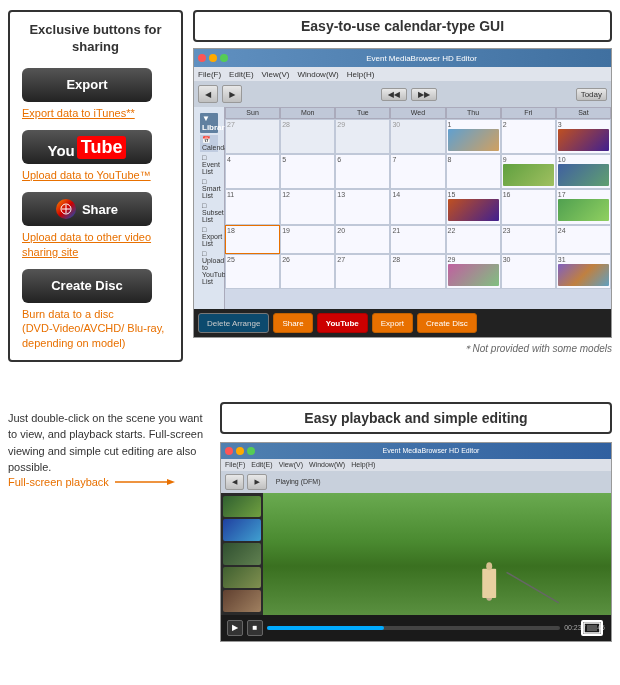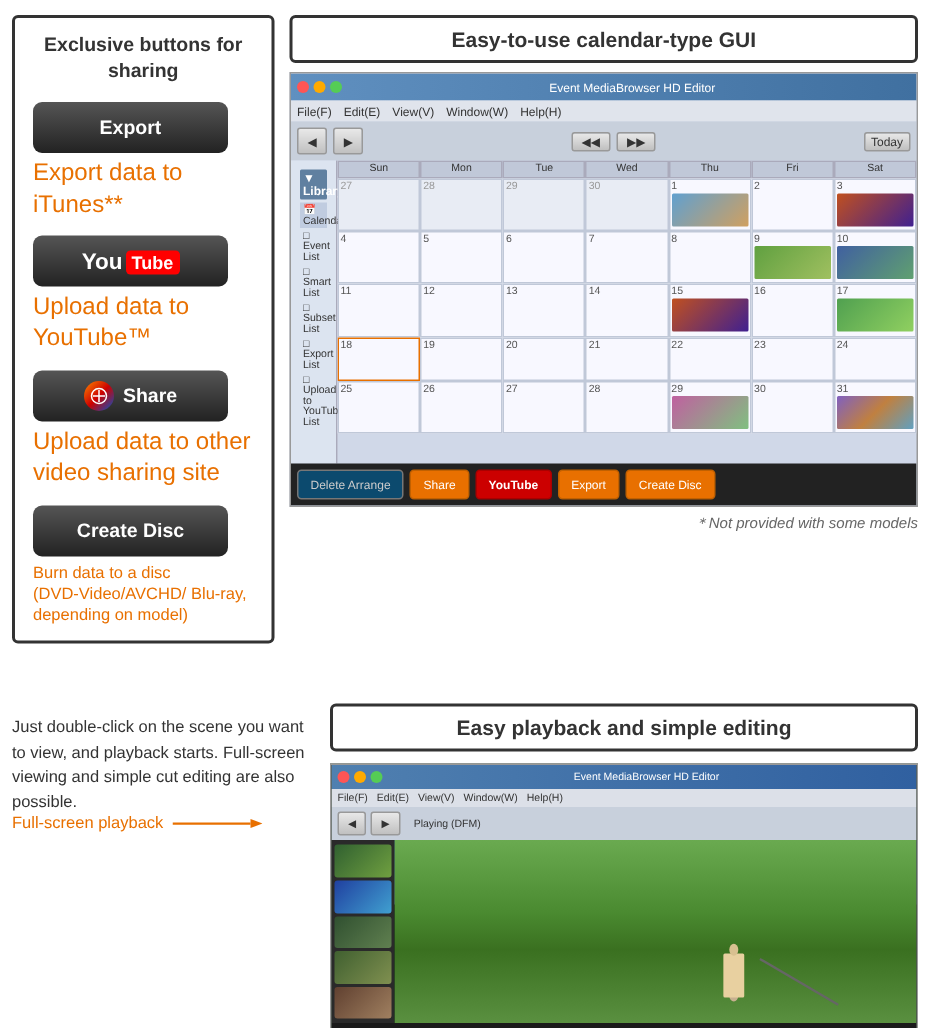--- a/index.html
+++ b/index.html
@@ -55,23 +55,24 @@
       width: 130px;
       height: 34px;
       font-size: 13px;
       font-weight: bold;
       cursor: pointer;
       margin-bottom: 4px;
     }
 
     .btn-label-orange {
       color: #e87000;
-      font-size: 16px;
+      font-size: 11px;
       margin-bottom: 10px;
       line-height: 1.3;
+      text-decoration: underline;
     }
 
     .btn-youtube {
       display: flex;
       align-items: center;
       justify-content: center;
       background: linear-gradient(to bottom, #555, #222);
       color: #fff;
       border: none;
       border-radius: 6px;
@@ -92,21 +93,21 @@
     .youtube-text {
       font-family: Arial Black, sans-serif;
       font-size: 15px;
       font-weight: 900;
       color: #fff;
     }
 
     .youtube-tube {
       background: #f00;
       color: #fff;
-      font-size: 12px;
+      font-size: 18px;
       font-weight: 900;
       padding: 1px 4px;
       border-radius: 3px;
       font-family: Arial Black, sans-serif;
     }
 
     .btn-share {
       display: flex;
       align-items: center;
       justify-content: center;

